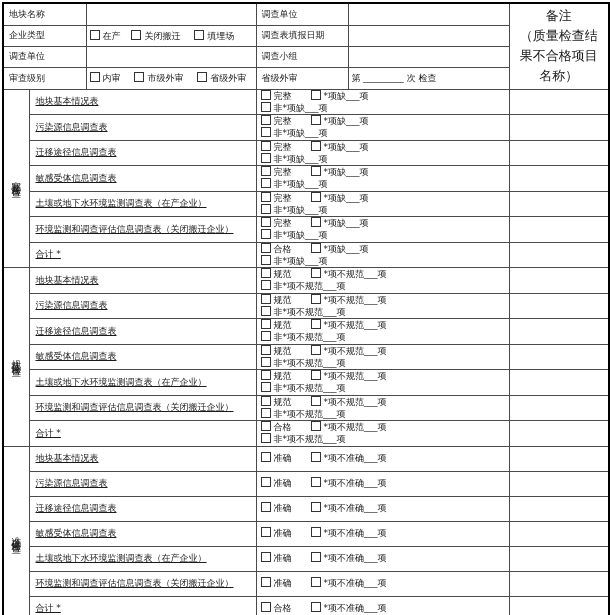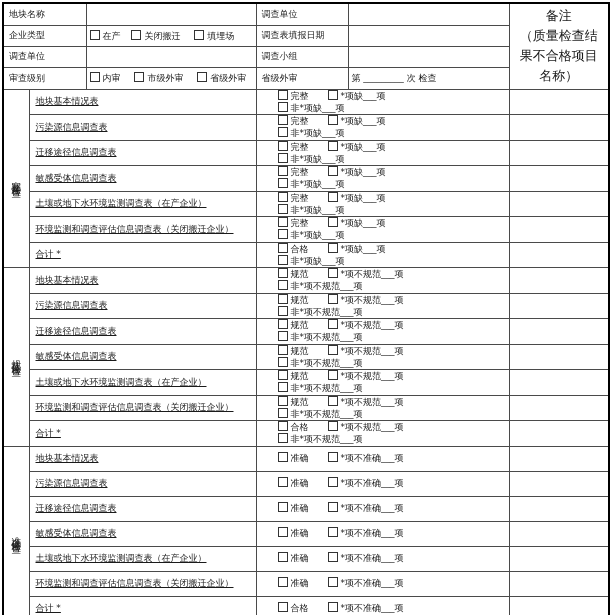--- a/index.html
+++ b/index.html
@@ -50,21 +50,21 @@
     border:1px solid #333333;
     background:#ffffff;
     margin-right:3px;
     vertical-align:-1px;
     flex:none;
   }
   .opt{display:inline-block;white-space:nowrap;}
   .opt-0{min-width:50px;}
   .opt-1{min-width:133px;}
   .hopt{display:inline-block;white-space:nowrap;margin-right:11px;}
-  .result-cell{padding-left:21px;}
+  .result-cell{padding-left:4px;}
   .qual-opt-0{display:inline-block;min-width:130px;white-space:nowrap;}
   .qual-opt-1{display:inline-block;white-space:nowrap;}
   tr.sign-row td{
     border-top:2px solid #000000;
     height:17px;
     position:relative;
     padding-left:6px;
   }
   tr.qual-row td{height:20px;}
 </style>

